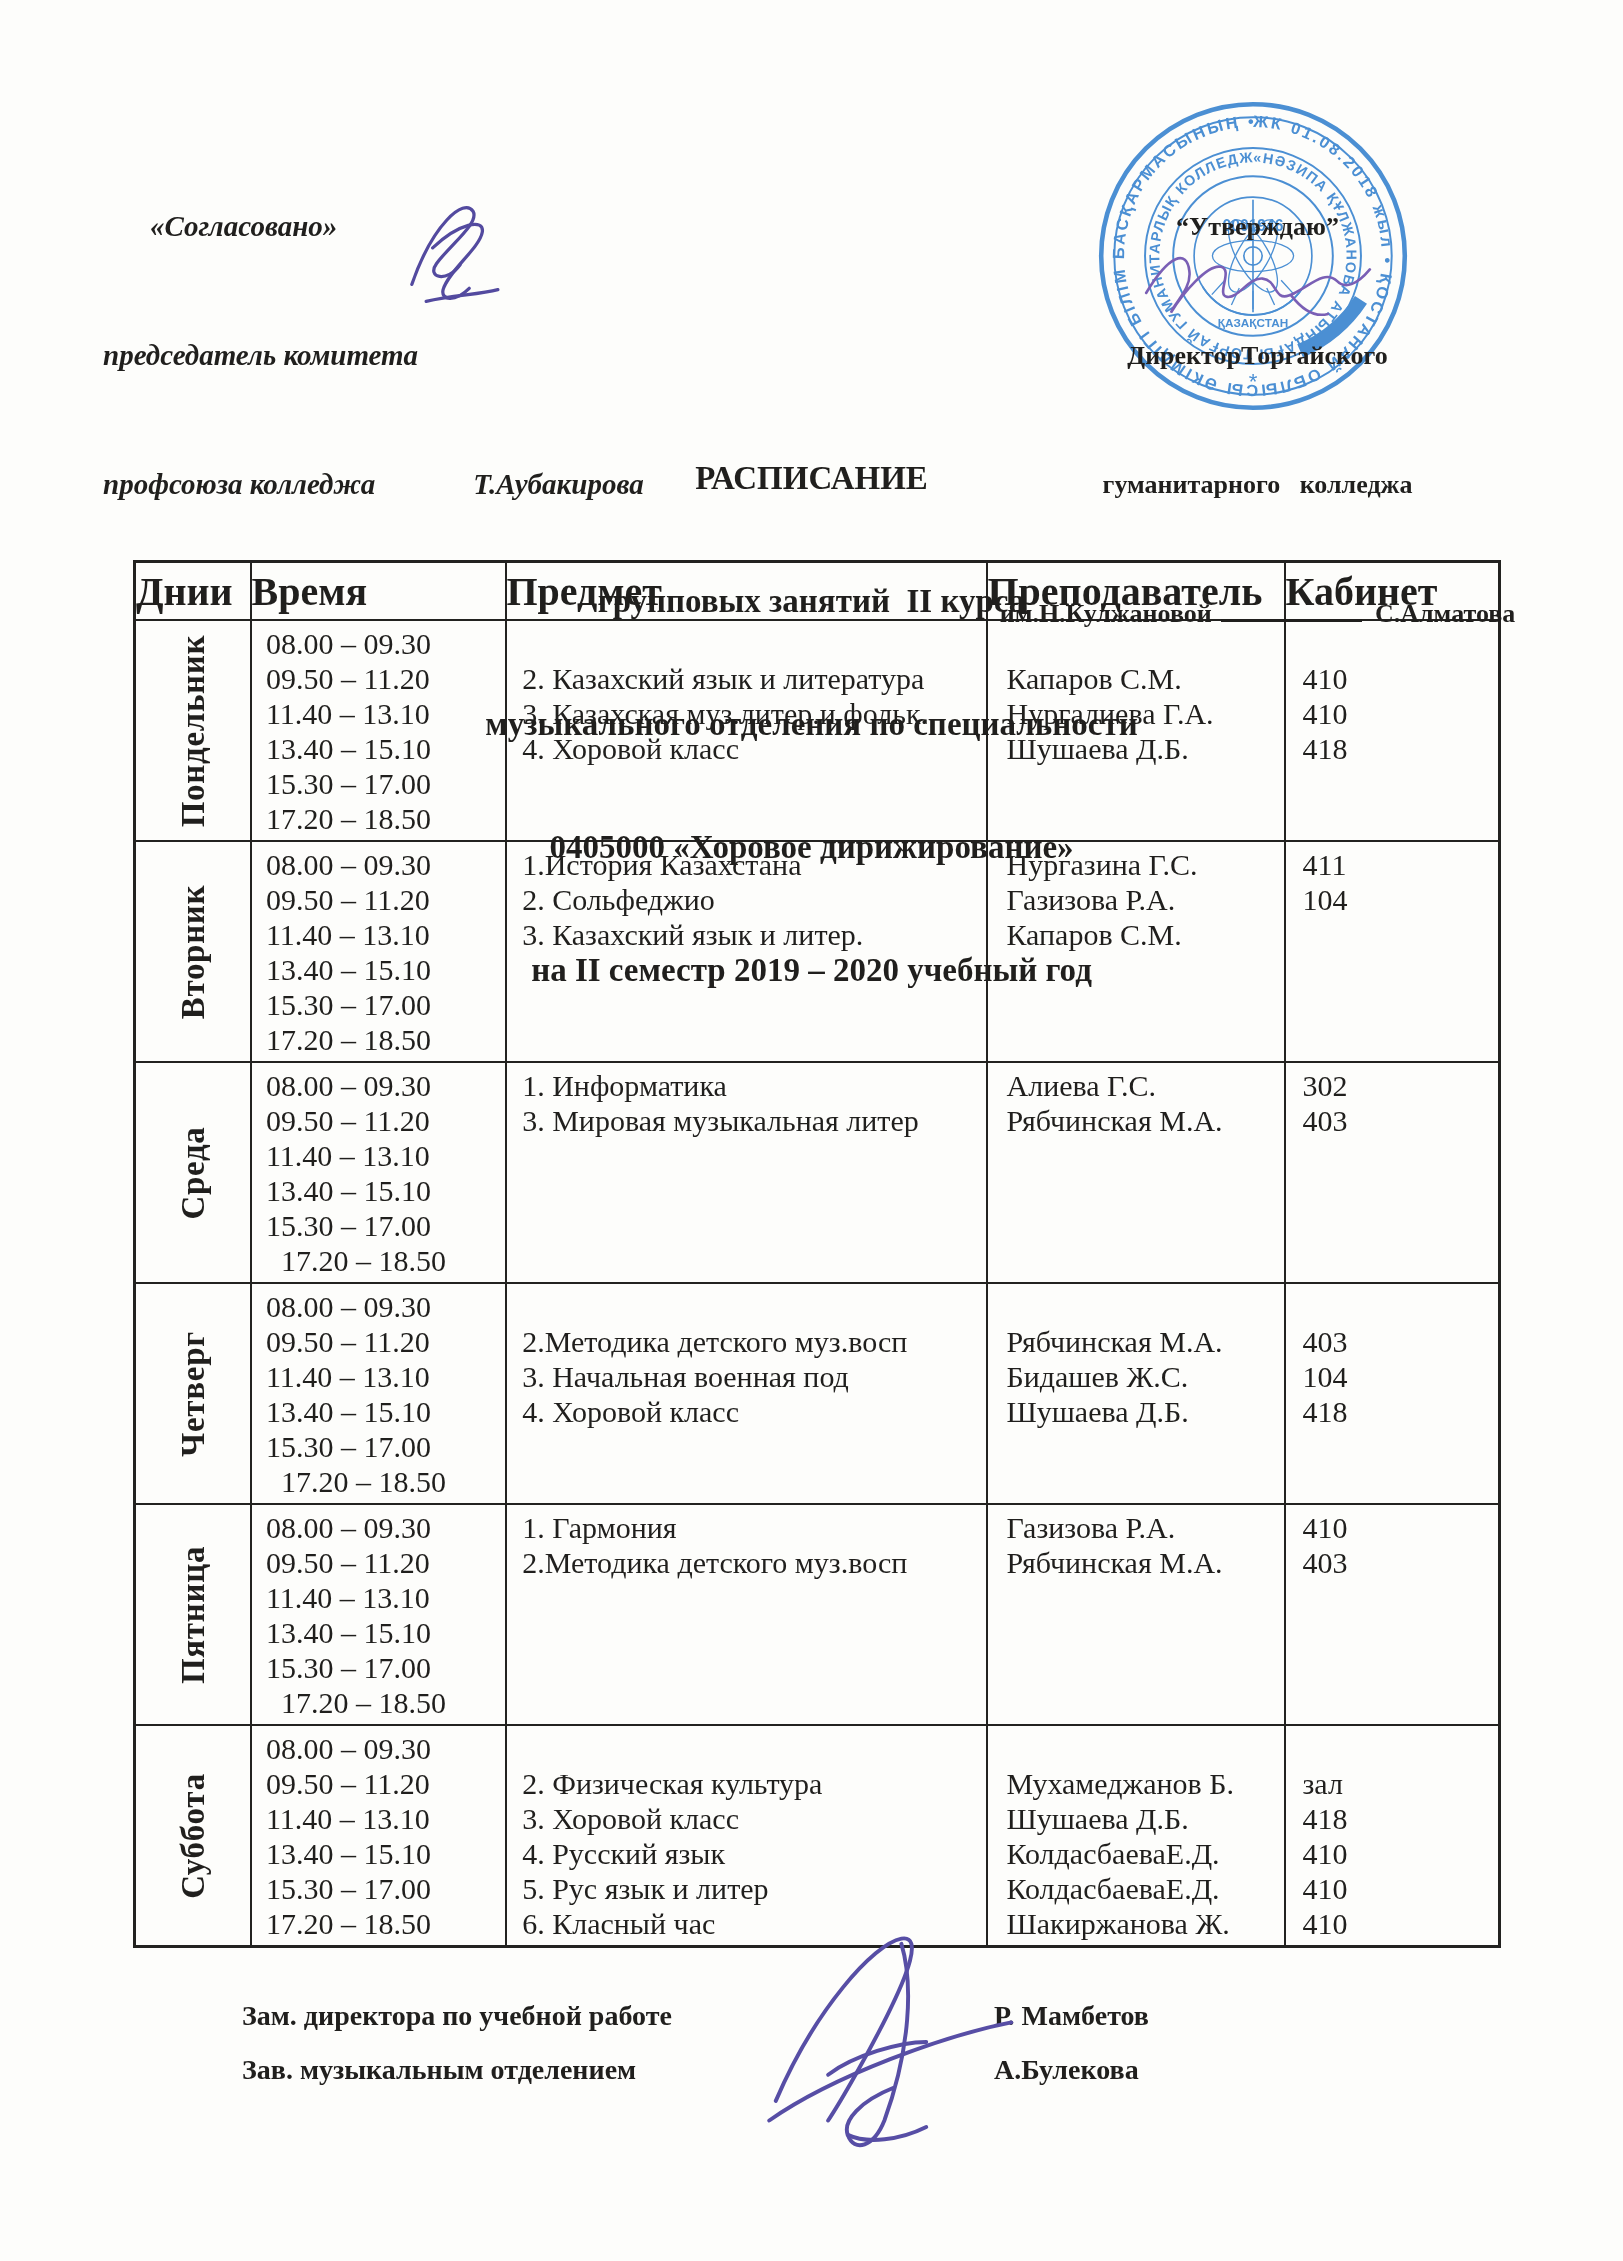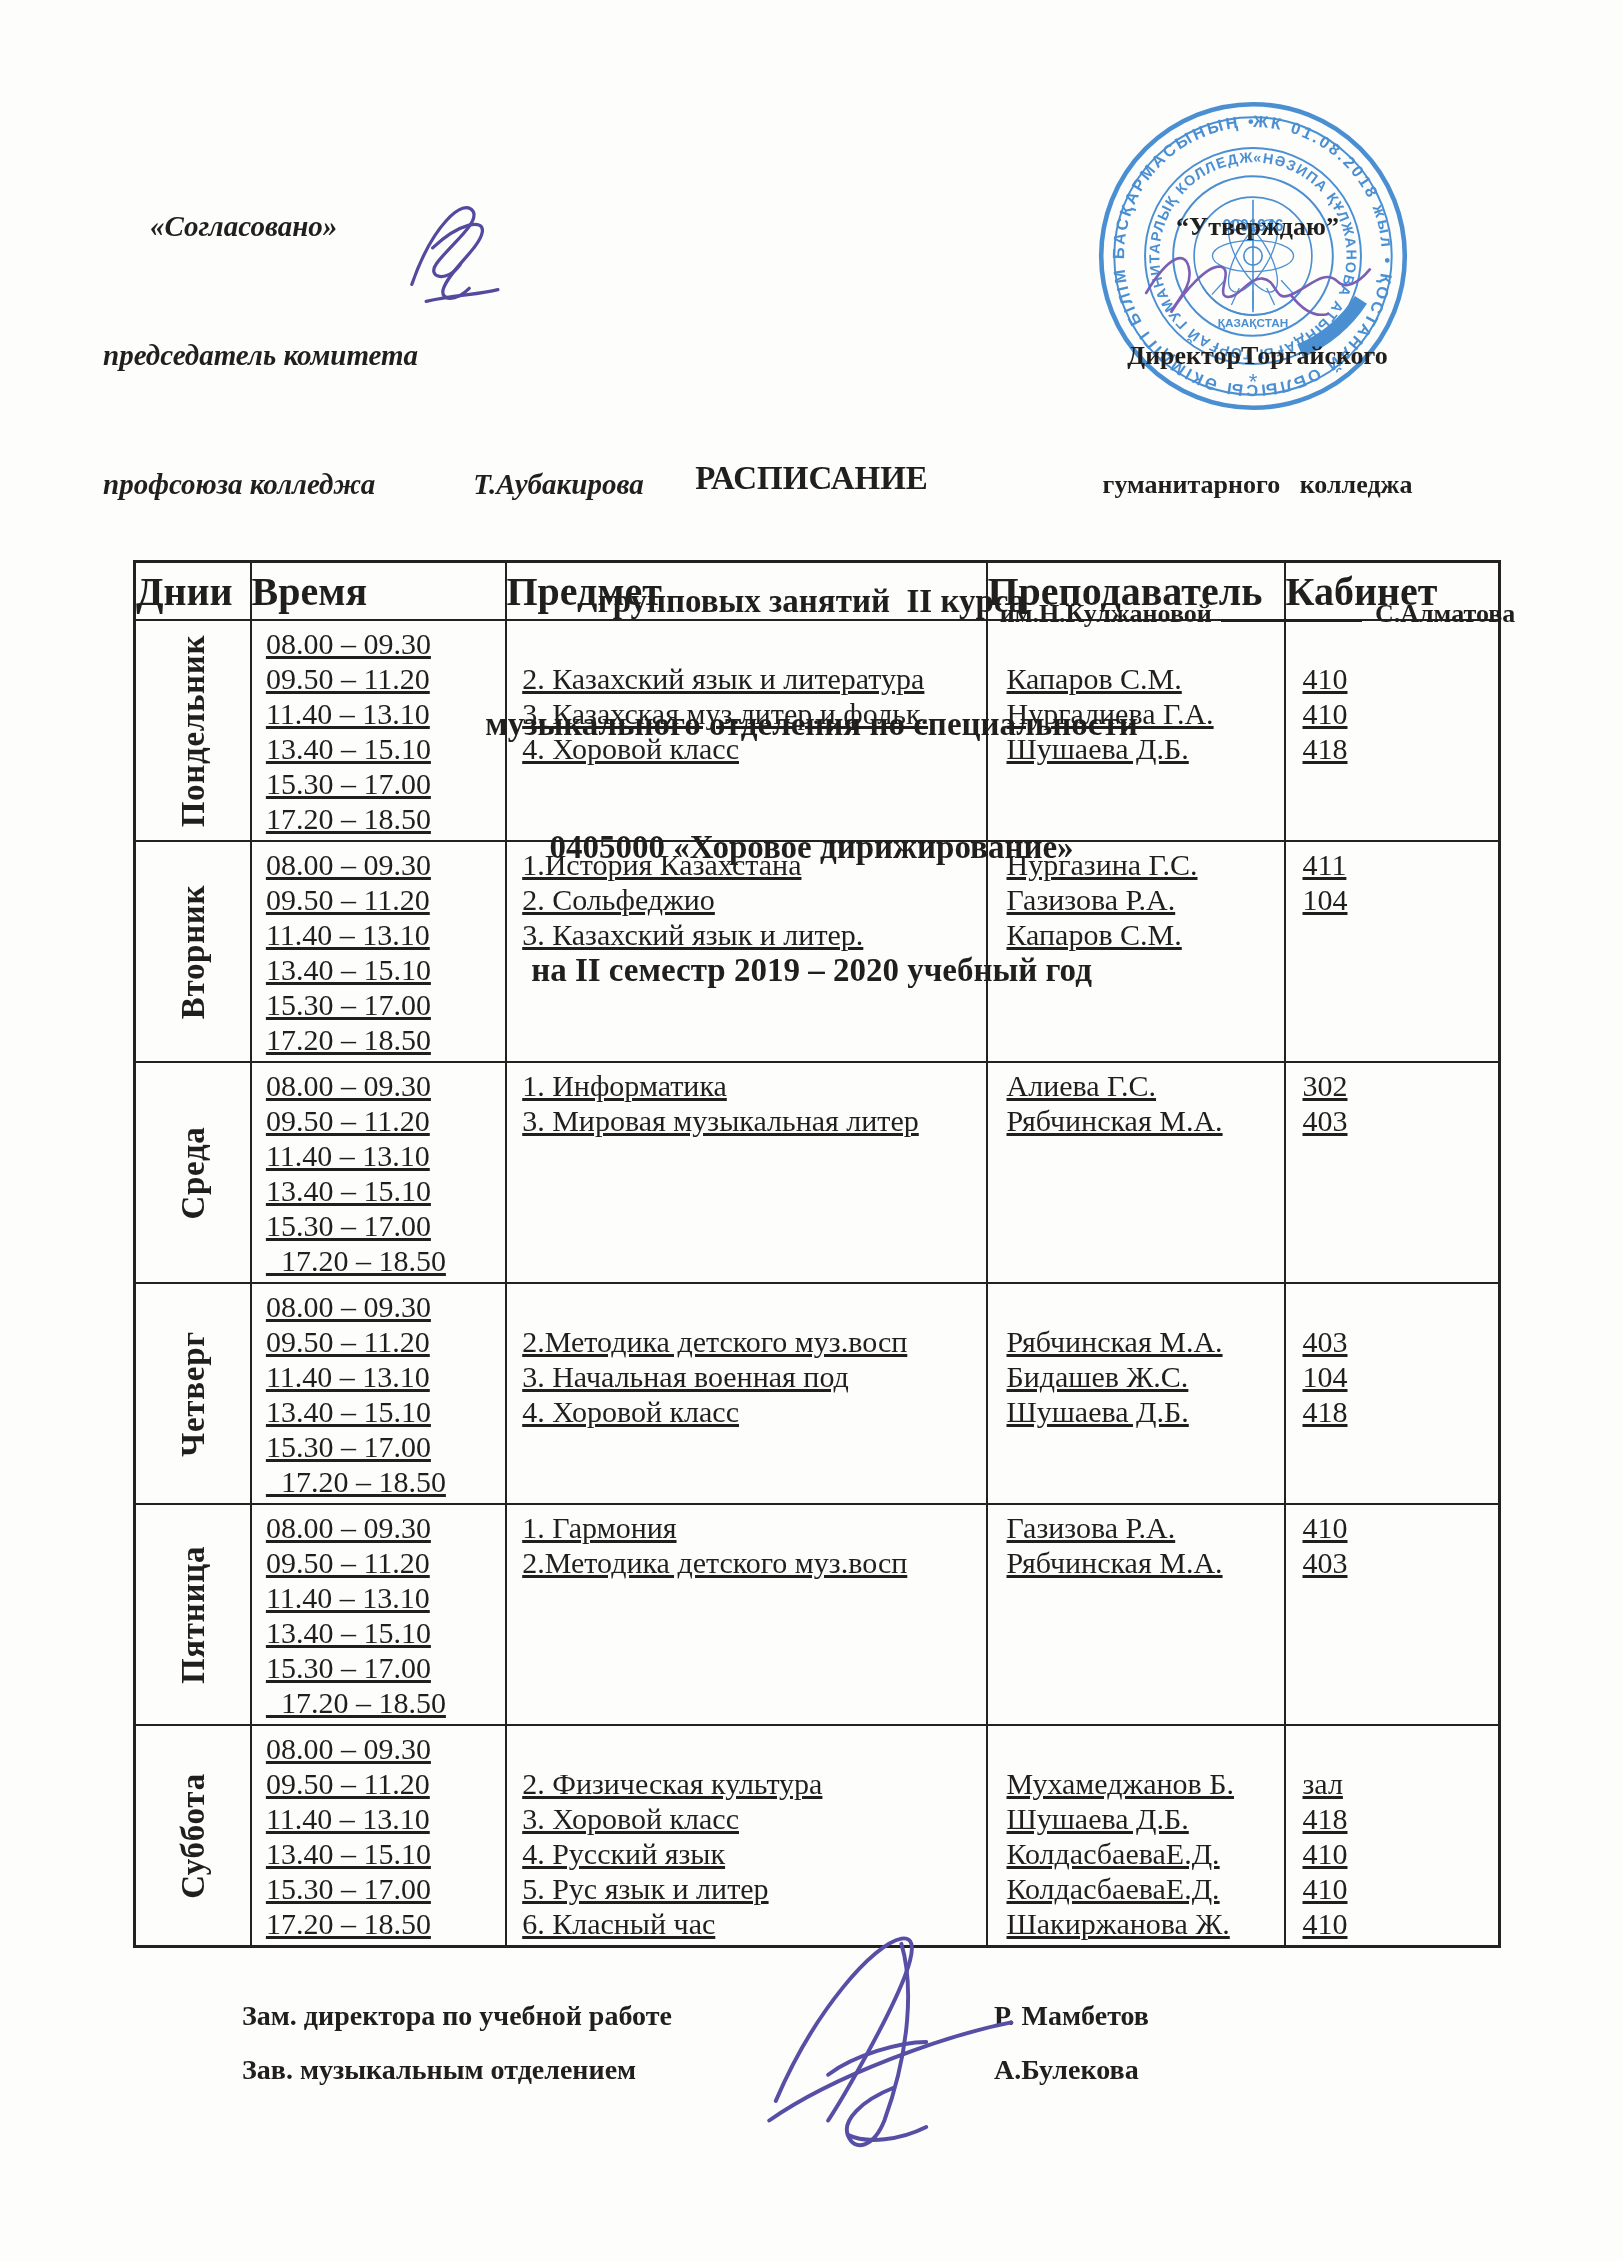--- a/index.html
+++ b/index.html
@@ -53,21 +53,21 @@
   .sched thead th{
     height:56px;vertical-align:middle;text-align:left;
     font-size:40px;font-weight:bold;border-bottom:2.6px solid #232220;
   }
   .sched td.day-cell{position:relative;height:219px;}
   .day-label{
     position:absolute;top:50%;left:50%;
     transform:translate(-50%,-50%) rotate(-90deg);
     white-space:nowrap;font-weight:bold;font-size:33px;letter-spacing:0.7px;
   }
-  .lines{display:flex;flex-direction:column;padding:4.6px 0 0 0;text-decoration:underline;}
+  .lines{display:flex;flex-direction:column;padding:4.6px 0 0 0;}
   .cell-line{height:35px;line-height:35px;overflow:visible;white-space:pre;}
   .col-time .cell-line{padding-left:14.4px;}
   .col-subject .cell-line{padding-left:15.7px;}
   .col-teacher .cell-line{padding-left:19px;}
   .col-room .cell-line{padding-left:17px;}
   
   .footer{
     position:absolute;left:242px;top:1997px;z-index:3;
     font-size:28px;font-weight:bold;line-height:38px;
     display:grid;grid-template-columns:752px auto;row-gap:15.7px;

